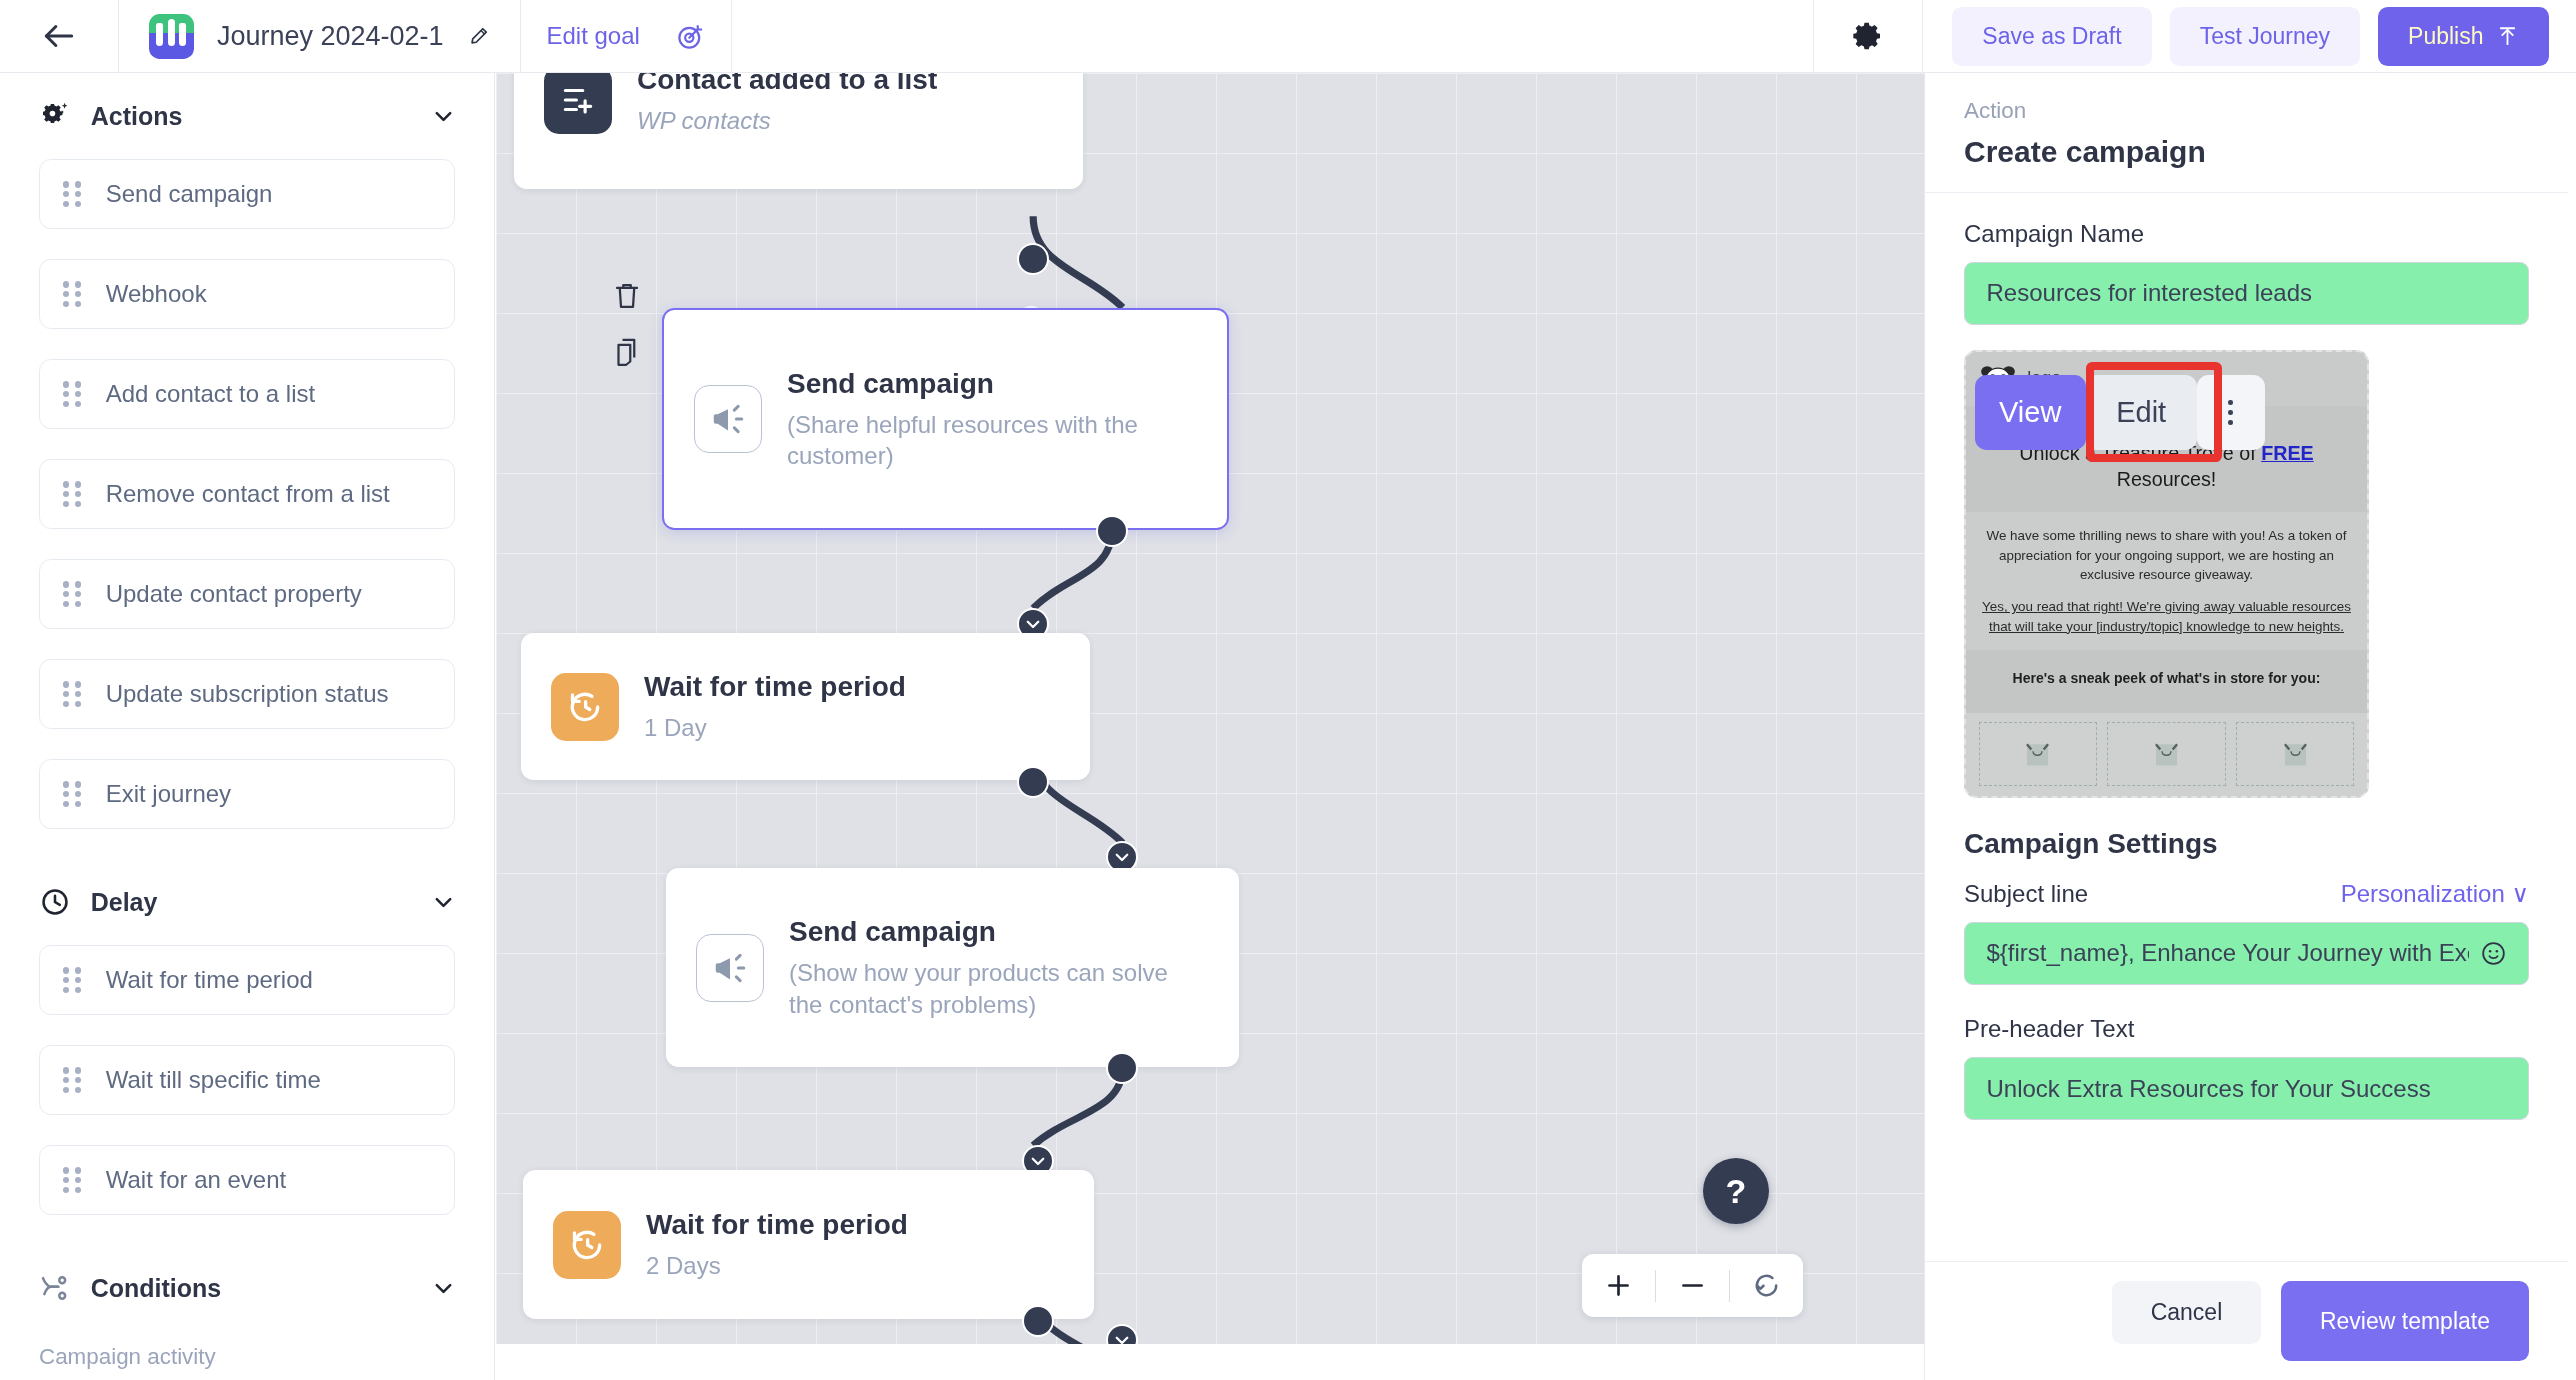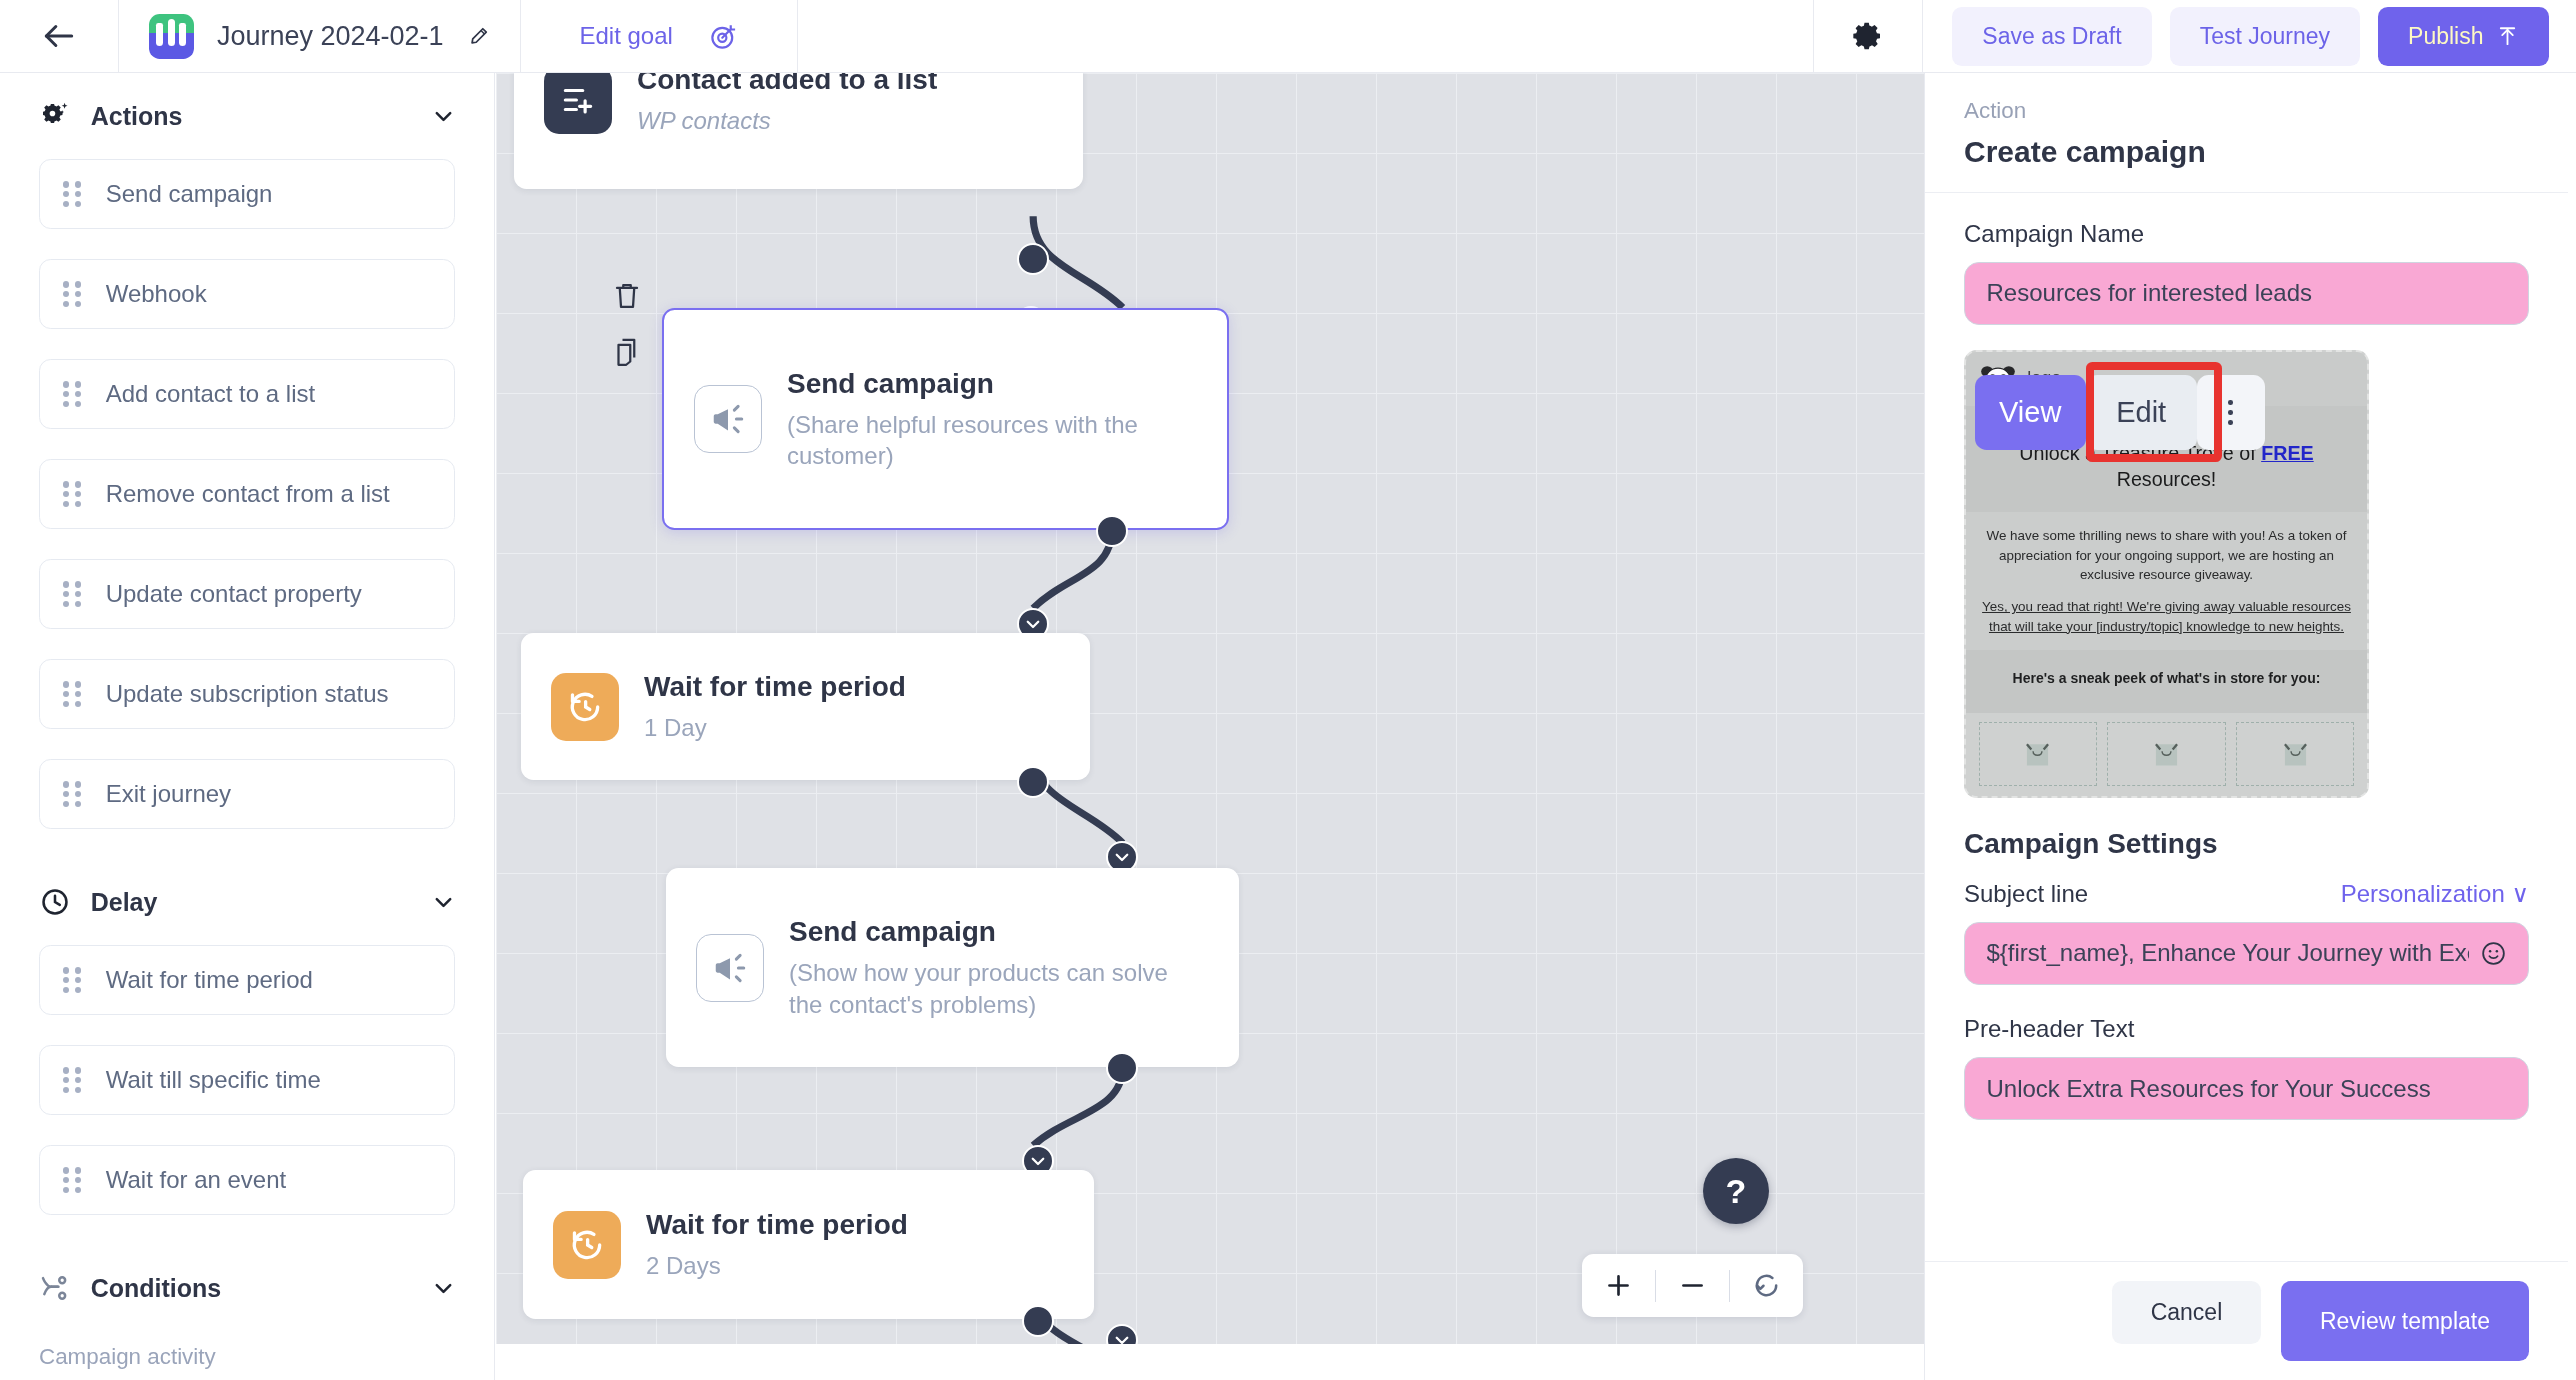--- a/index.html
+++ b/index.html
@@ -36,21 +36,21 @@
   }
   .logo-tile i:nth-child(1) { left: 7.2px;  top: 9px; width: 7.2px; height: 23px; border-radius: 3.6px 3.6px 5.4px 5.4px;}
   .logo-tile i:nth-child(2) { left: 19px; top: 5.4px;  width: 7.2px; height: 27px; }
   .logo-tile i:nth-child(3) { left: 30px; top: 9px; width: 7.2px; height: 23px; border-radius: 3.6px 3.6px 5.4px 5.4px;}
   .journey-name {
     font-size: 27px; color: #3b4257; white-space: nowrap;
     max-width: 235px; overflow: hidden;
   }
   .pencil-icon { width: 23px; height: 23px; cursor: pointer; flex:none; }
   .hdr-goal {
-    display: flex; align-items: center; gap: 36px; padding: 0 59px;
+    display: flex; align-items: center; gap: 36px; padding: 0 26px;
     color: #6c63e8; font-size: 24px; cursor: pointer;
   }
   .hdr-goal svg { width: 29px; height: 29px; }
   .hdr-spacer { flex: 1; }
   .hdr-gear {
     width: 109px; display: flex; align-items: center; justify-content: center;
     cursor: pointer;
   }
   .hdr-gear svg { width: 32px; height: 32px; }
   .hdr-actions {
@@ -169,22 +169,22 @@
     display: flex; flex-direction: column; overflow: hidden;
   }
   .rp-head { padding: 25px 39px 23px; border-bottom: 0.9px solid #eceef3; }
   .rp-kicker { font-size: 22.4px; color: #98a1b6; }
   .rp-title { font-size: 30px; font-weight: 700; color: #2f3547; margin-top: 10.7px; }
   .rp-body { flex: 1; padding: 27px 39px 0; overflow: hidden; position: relative; }
   .fld-label { font-size: 24px; color: #2f3547; }
   .fld-row { display: flex; align-items: baseline; justify-content: space-between; }
   .pers-link { font-size: 24px; color: #6f63ec; cursor: pointer; }
   .input {
-    margin-top: 14.3px; height: 63px; border: 0.9px solid #cfd5e0; border-radius: 15px;
-    display: flex; align-items: center; padding: 0 21.5px; gap: 10.7px; background:#f9a8d4;
+    margin-top: 14.3px; height: 63px; border: 0.9px solid #cfd5e0; border-radius: 9px;
+    display: flex; align-items: center; padding: 0 21.5px; gap: 10.7px; background:#86efac;
   }
   .input input {
     flex: 1; border: none; outline: none; background: transparent;
     font-family: inherit; font-size: 24px; color: #3b4257; min-width: 0;
   }
   .input .emoji { width: 27px; height: 27px; flex: none; cursor: pointer; }
   .section-head { font-size: 28px; font-weight: 700; color: #2f3547; margin: 30px 0 19.7px; }
 
   
   .preview-wrap {

